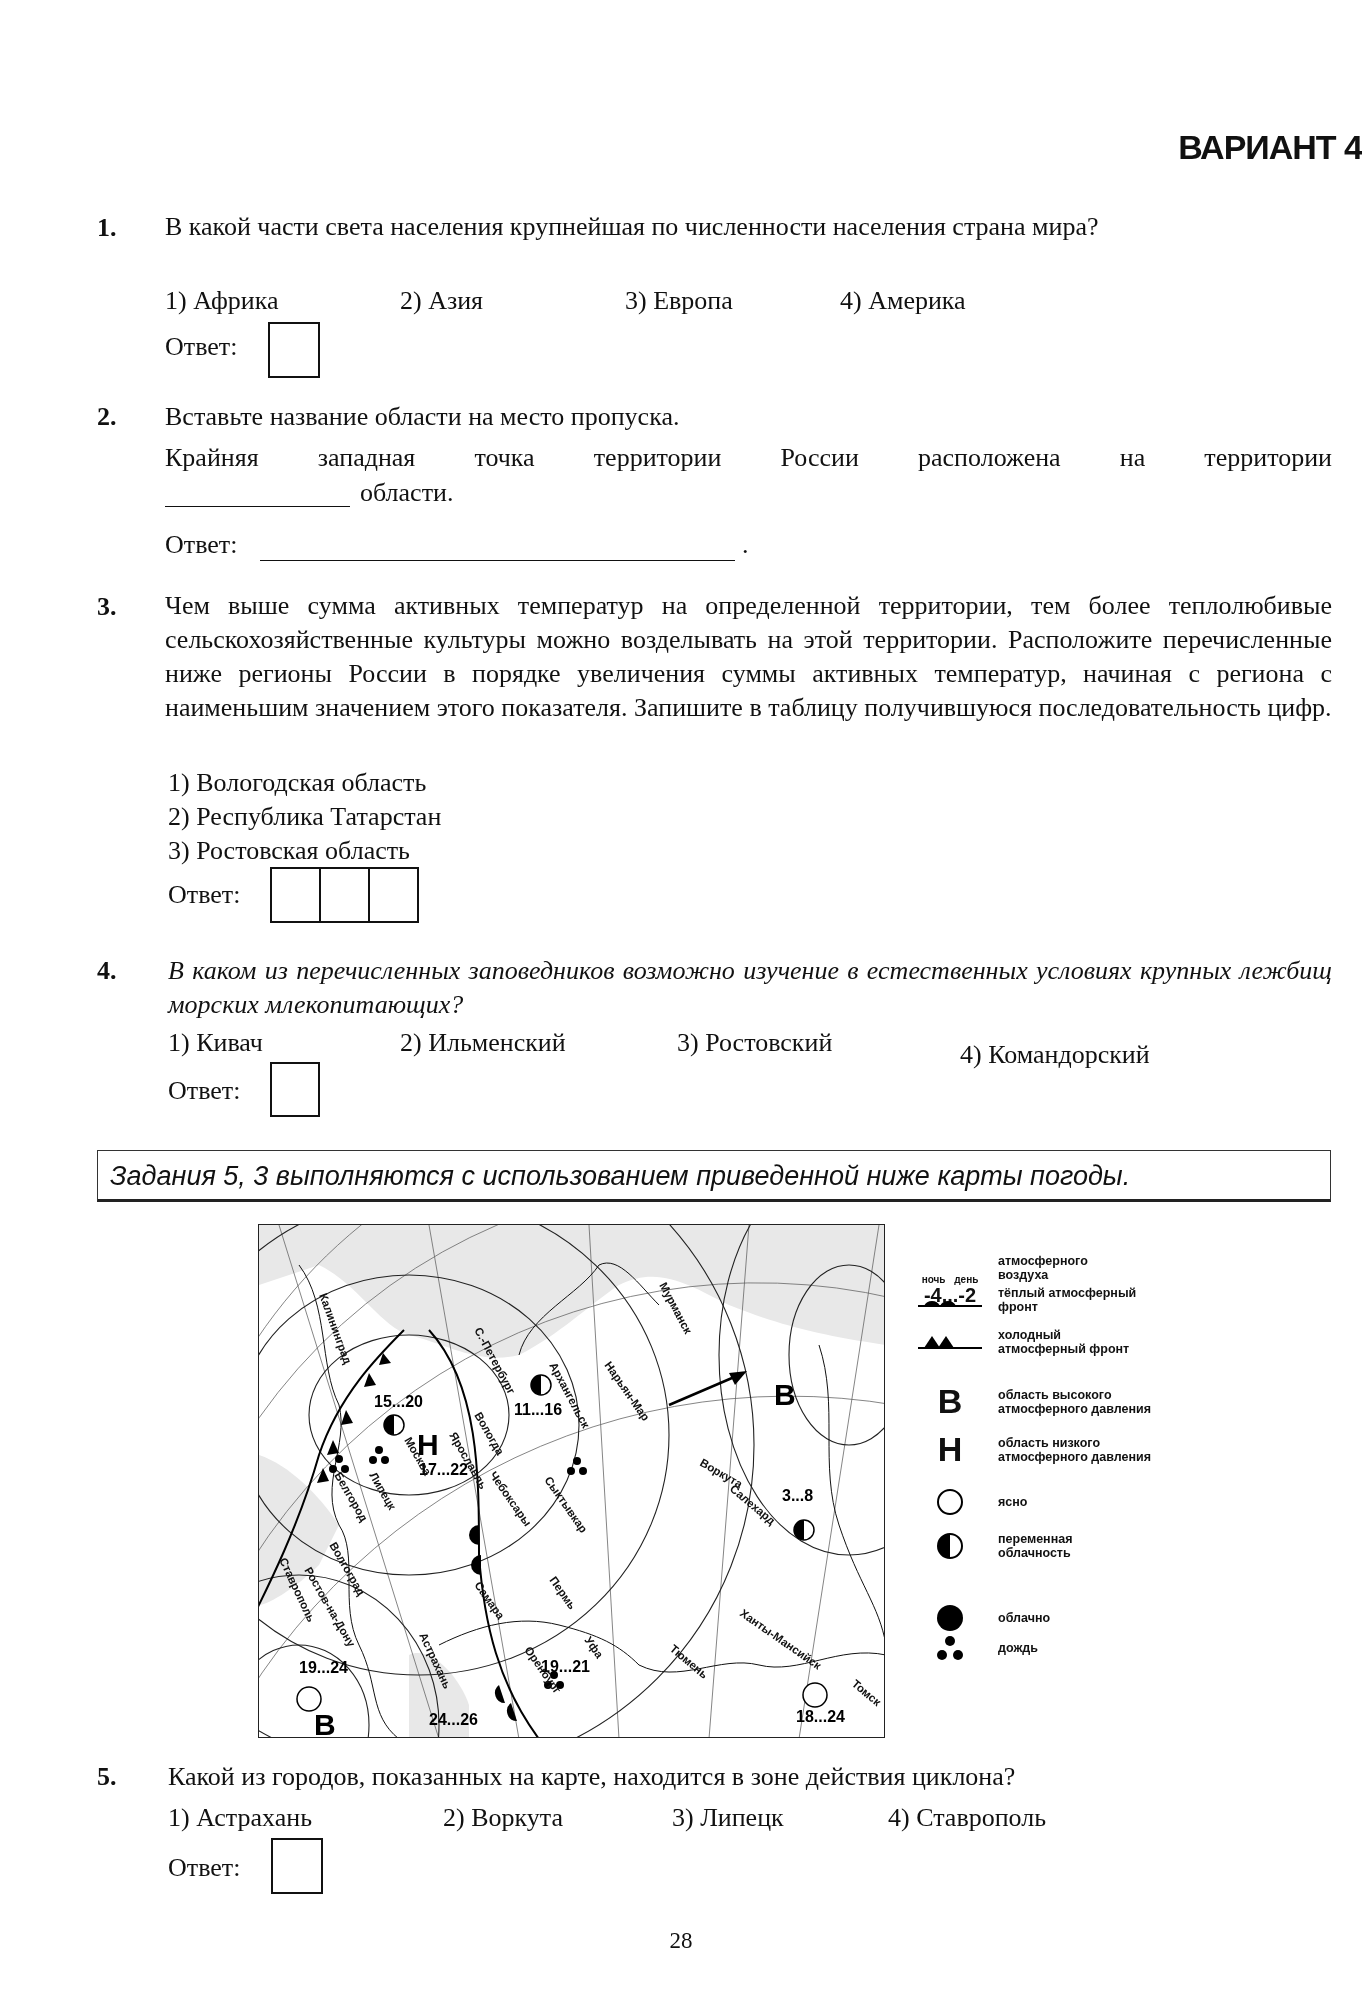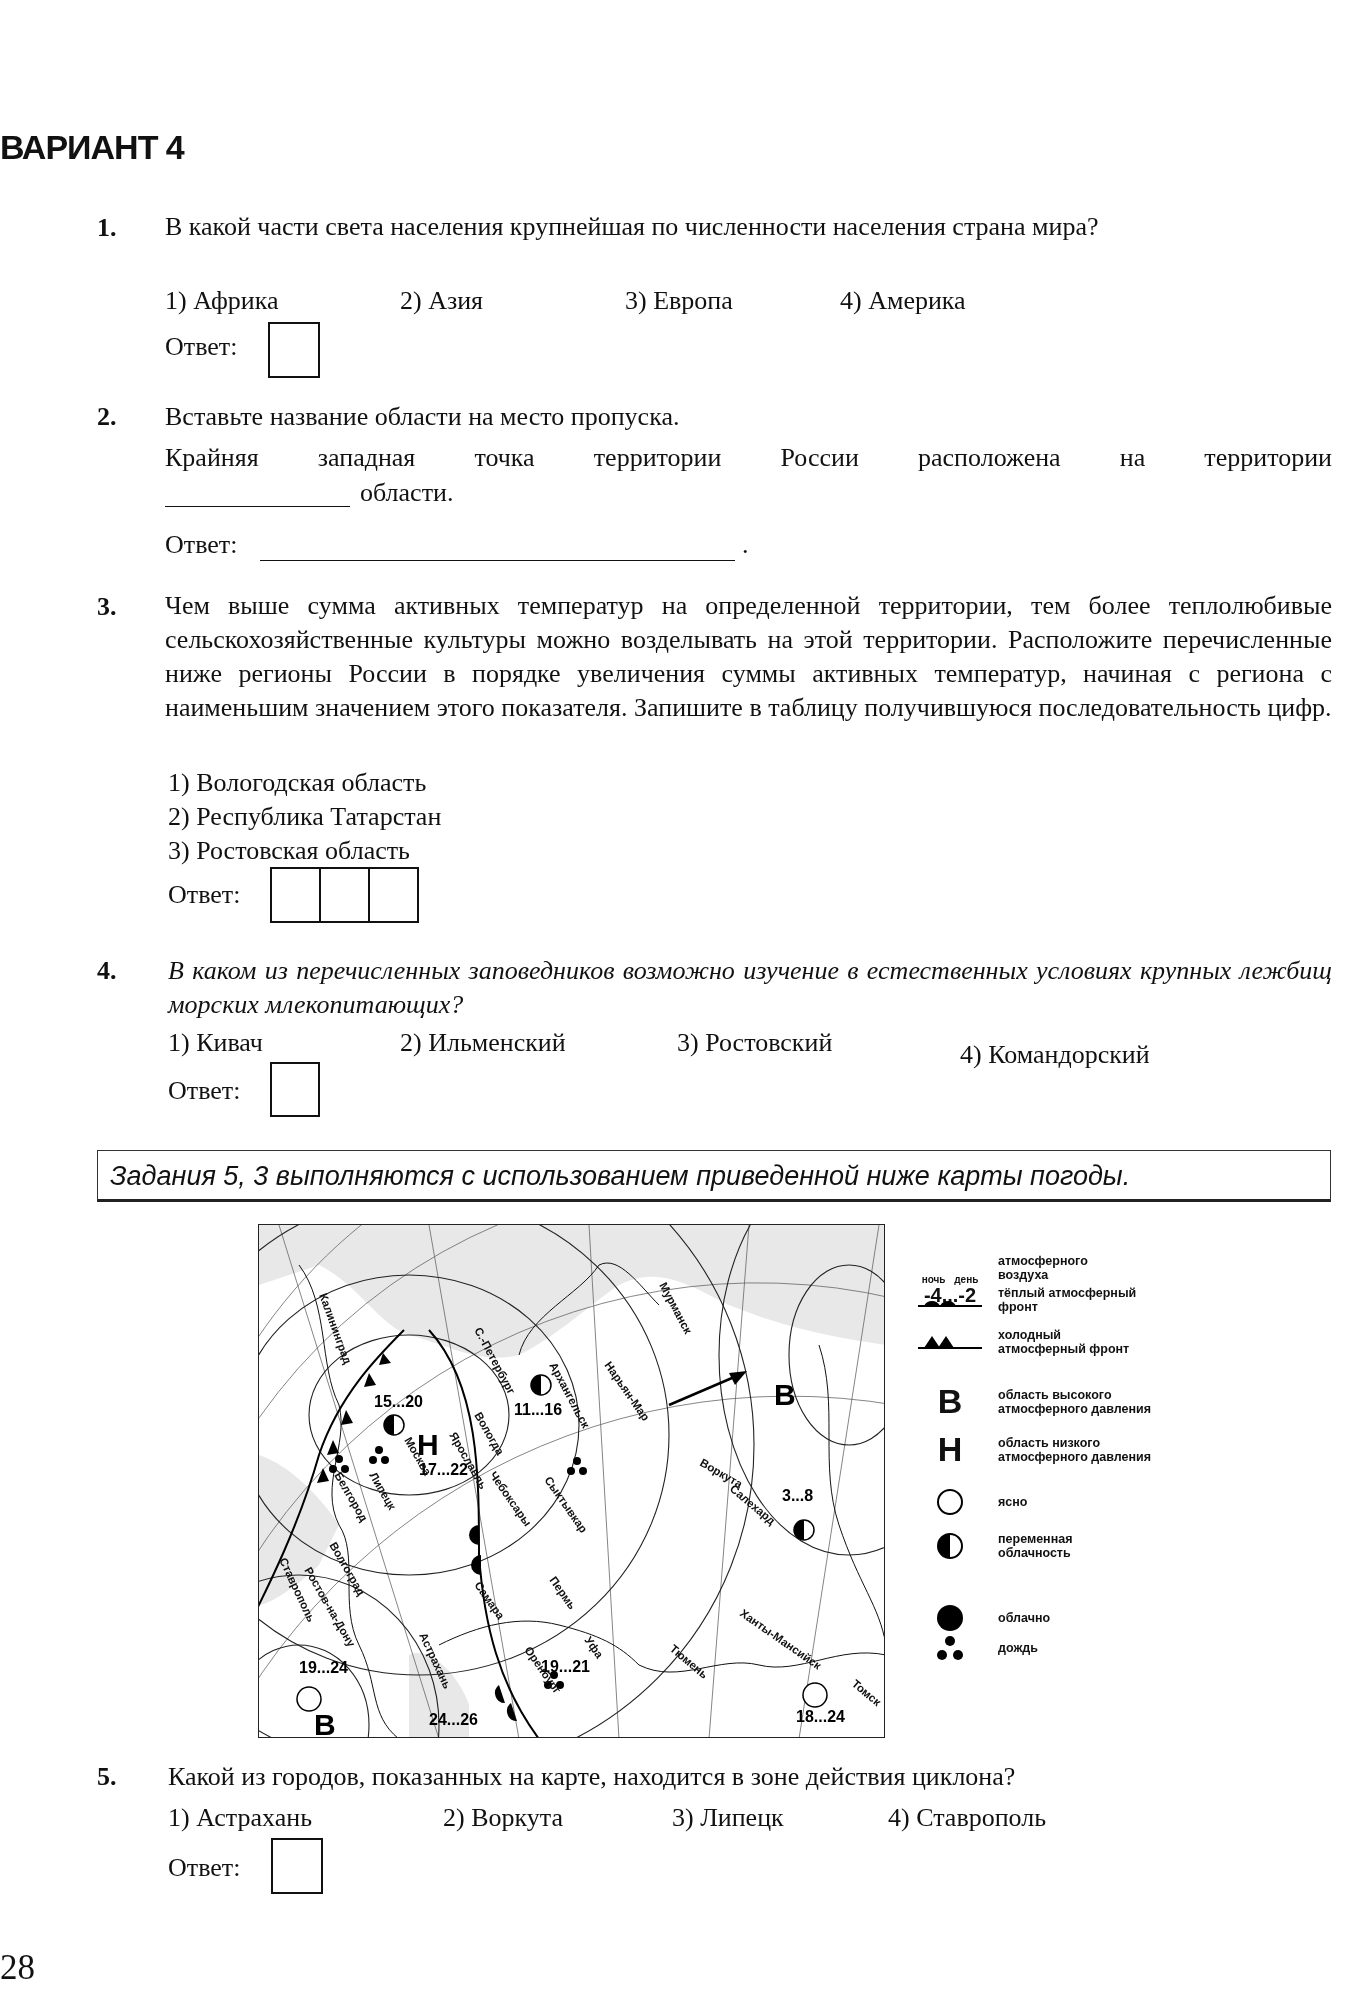--- a/index.html
+++ b/index.html
@@ -1,38 +1,38 @@
 <!DOCTYPE html>
 <html><head>
 <meta charset="utf-8">
 <style>
   html,body{margin:0;padding:0;background:#fff;}
   body{width:1362px;height:2000px;position:relative;overflow:hidden;color:#111;
        font-family:"Liberation Serif","DejaVu Serif",serif;}
   .abs{position:absolute;}
-  .title{left:0;width:1362px;top:128px;text-align:left;font-family:"Liberation Sans","DejaVu Sans",sans-serif;
+  .title{left:0;width:1362px;top:128px;text-align:right;font-family:"Liberation Sans","DejaVu Sans",sans-serif;
          font-weight:bold;font-size:34px;letter-spacing:-1px;}
   .qnum{font-weight:bold;font-size:26px;}
   .qtext{font-size:26px;line-height:34px;text-align:justify;}
   .opt{font-size:26px;white-space:nowrap;}
   .ans{font-size:26px;}
   .box{border:2px solid #111;width:44px;height:48px;box-sizing:border-box;display:inline-block;}
   .boxrow{display:flex;}
   .boxrow .box{border-right:none;}
   .boxrow .box:last-child{border-right:2px solid #111;}
   .line{border-bottom:1.5px solid #111;display:inline-block;}
   .banner{left:97px;top:1150px;width:1234px;height:52px;border:1.5px solid #333;box-sizing:border-box;
           border-bottom:3px solid #222;font-family:"Liberation Sans","DejaVu Sans",sans-serif;font-style:italic;
           font-size:27px;padding-left:12px;line-height:50px;}
   .map{left:258px;top:1224px;width:627px;height:514px;border:1.5px solid #222;box-sizing:border-box;background:#fff;overflow:hidden;}
   .legend{left:910px;top:1230px;width:260px;font-family:"Liberation Sans","DejaVu Sans",sans-serif;}
   .lg-row{position:absolute;left:0;display:flex;align-items:center;}
   .lg-sym{width:80px;display:flex;justify-content:center;align-items:center;}
   .lg-text{font-size:12.5px;font-weight:bold;line-height:14px;margin-left:8px;}
-  .pagenum{left:0;width:1362px;top:1928px;font-size:35px;margin-top:20px;}
+  .pagenum{left:0;width:1362px;text-align:center;top:1928px;font-size:23px;}
   svg text{font-family:"Liberation Sans","DejaVu Sans",sans-serif;}
 </style>
 </head>
 <body>
 
 <div class="abs title">ВАРИАНТ 4</div>
 
 <div class="abs qnum" style="left:97px;top:213px;">1.</div>
 <div class="abs qtext" style="left:165px;top:210px;width:1167px;">В какой части света населения крупнейшая по численности населения страна мира?</div>
 <div class="abs opt" style="left:165px;top:286px;">1) Африка</div>

